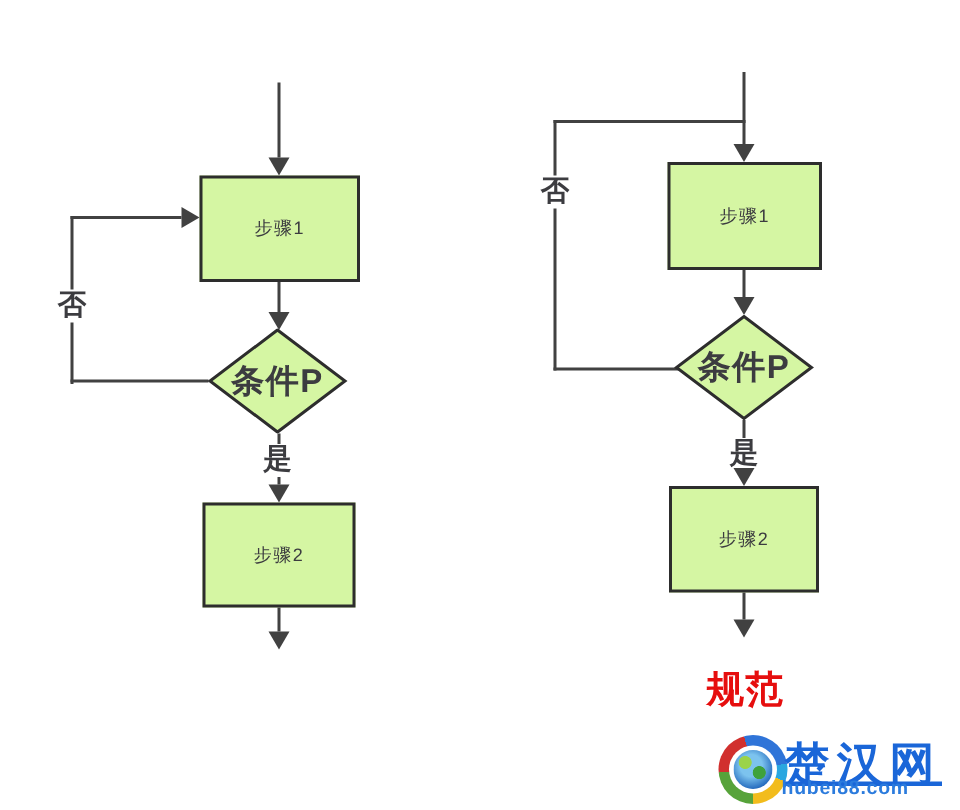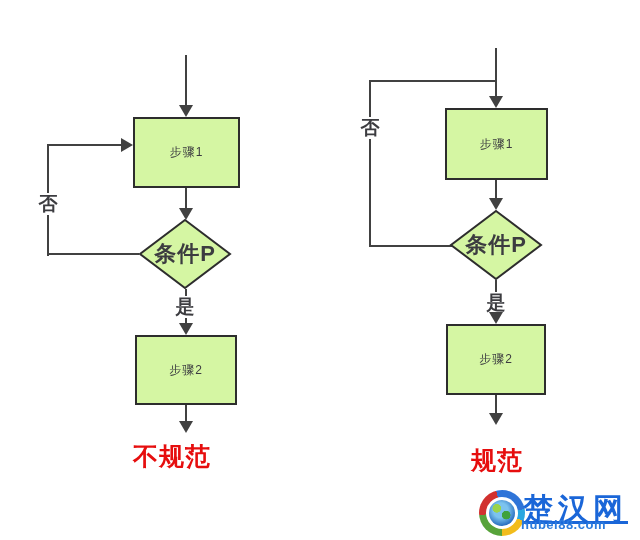--- a/index.html
+++ b/index.html
@@ -133,21 +133,20 @@
     <div class="branch-label" style="left:172px; top:296px; width:26px;">是</div>
     <div class="arrow-down" style="left:179px; top:323px;"></div>
 
     <div class="node" style="left:135px; top:335px; width:102px; height:70px;">
       <span>步骤2</span>
     </div>
 
     <div class="line" style="left:185px; top:405px; width:2px; height:16px;"></div>
     <div class="arrow-down" style="left:179px; top:421px;"></div>
 
-    <div class="caption" style="left:133px; top:443px; width:76px;">不规范</div>
   </div>
 
   <div class="group">
 
     <div class="line" style="left:495px; top:48px; width:2px; height:48px;"></div>
     <div class="arrow-down" style="left:489px; top:96px;"></div>
 
     <div class="line" style="left:369px; top:80px; width:128px; height:2px;"></div>
     <div class="line" style="left:369px; top:80px; width:2px; height:167px;"></div>
     <div class="line" style="left:369px; top:245px; width:84px; height:2px;"></div>

